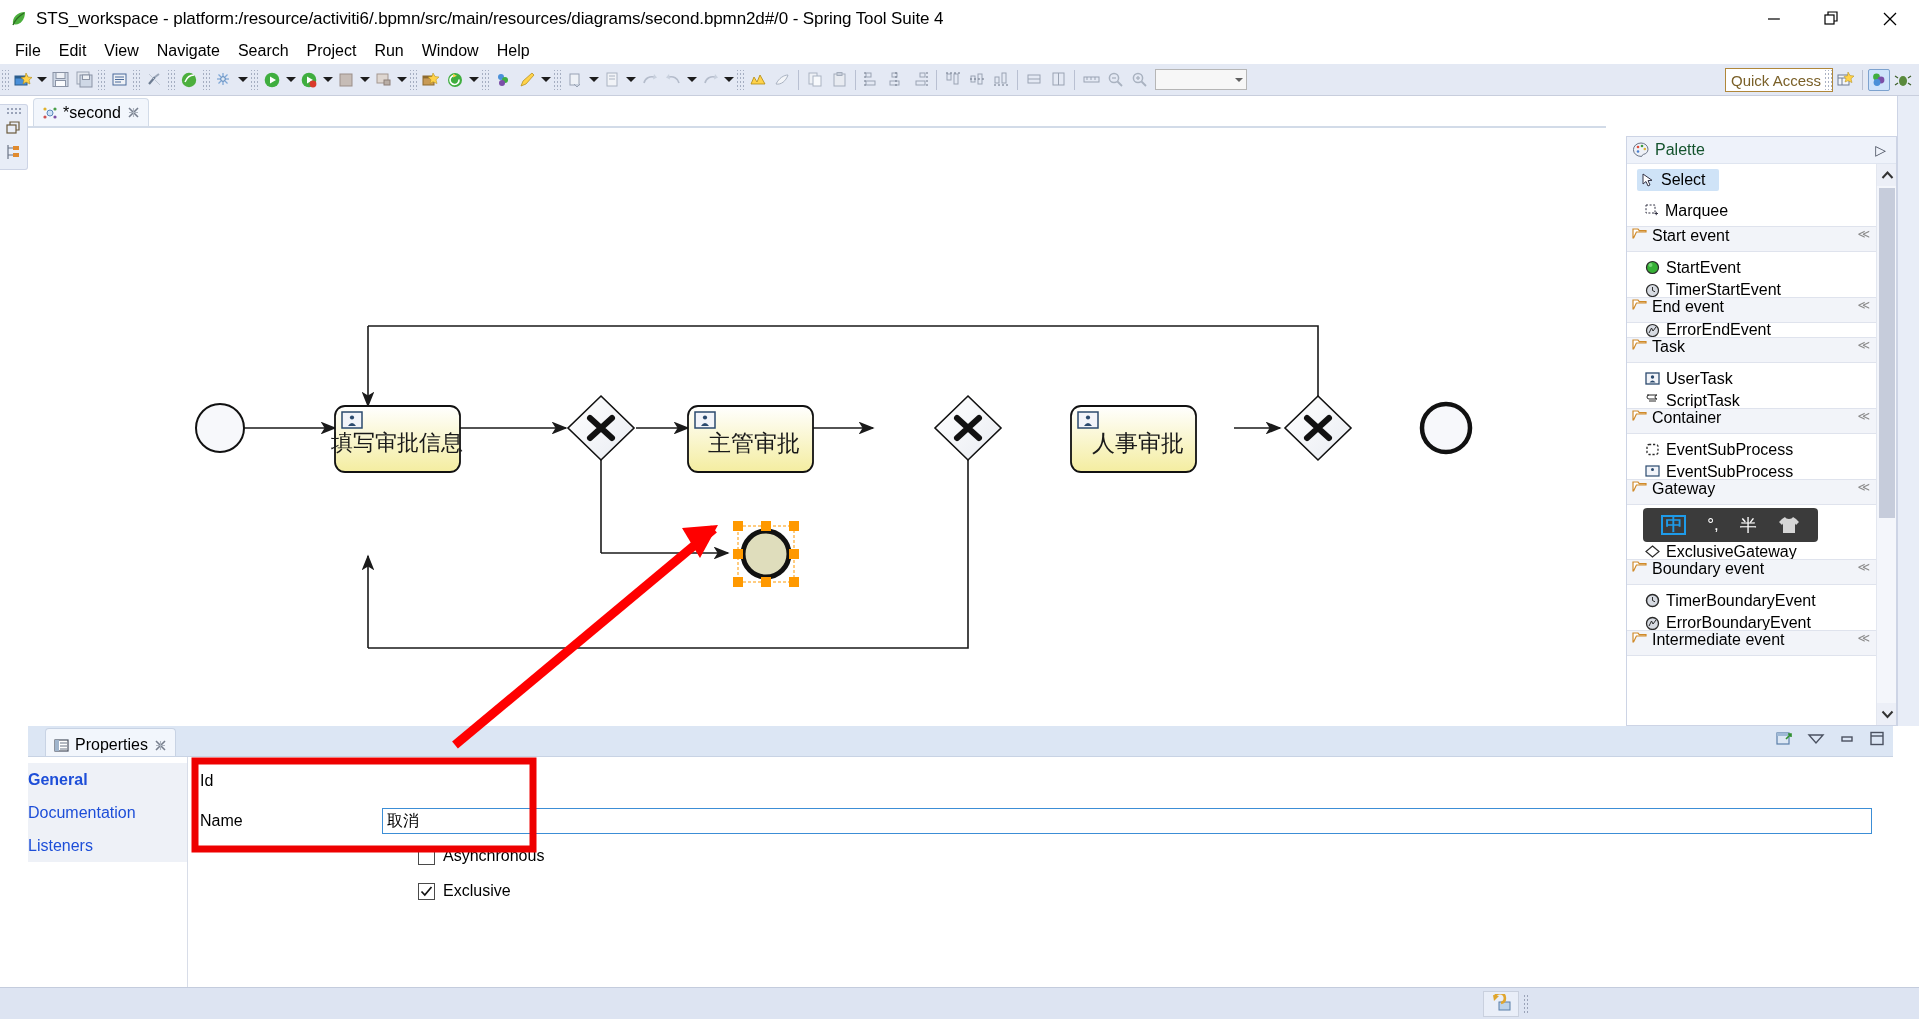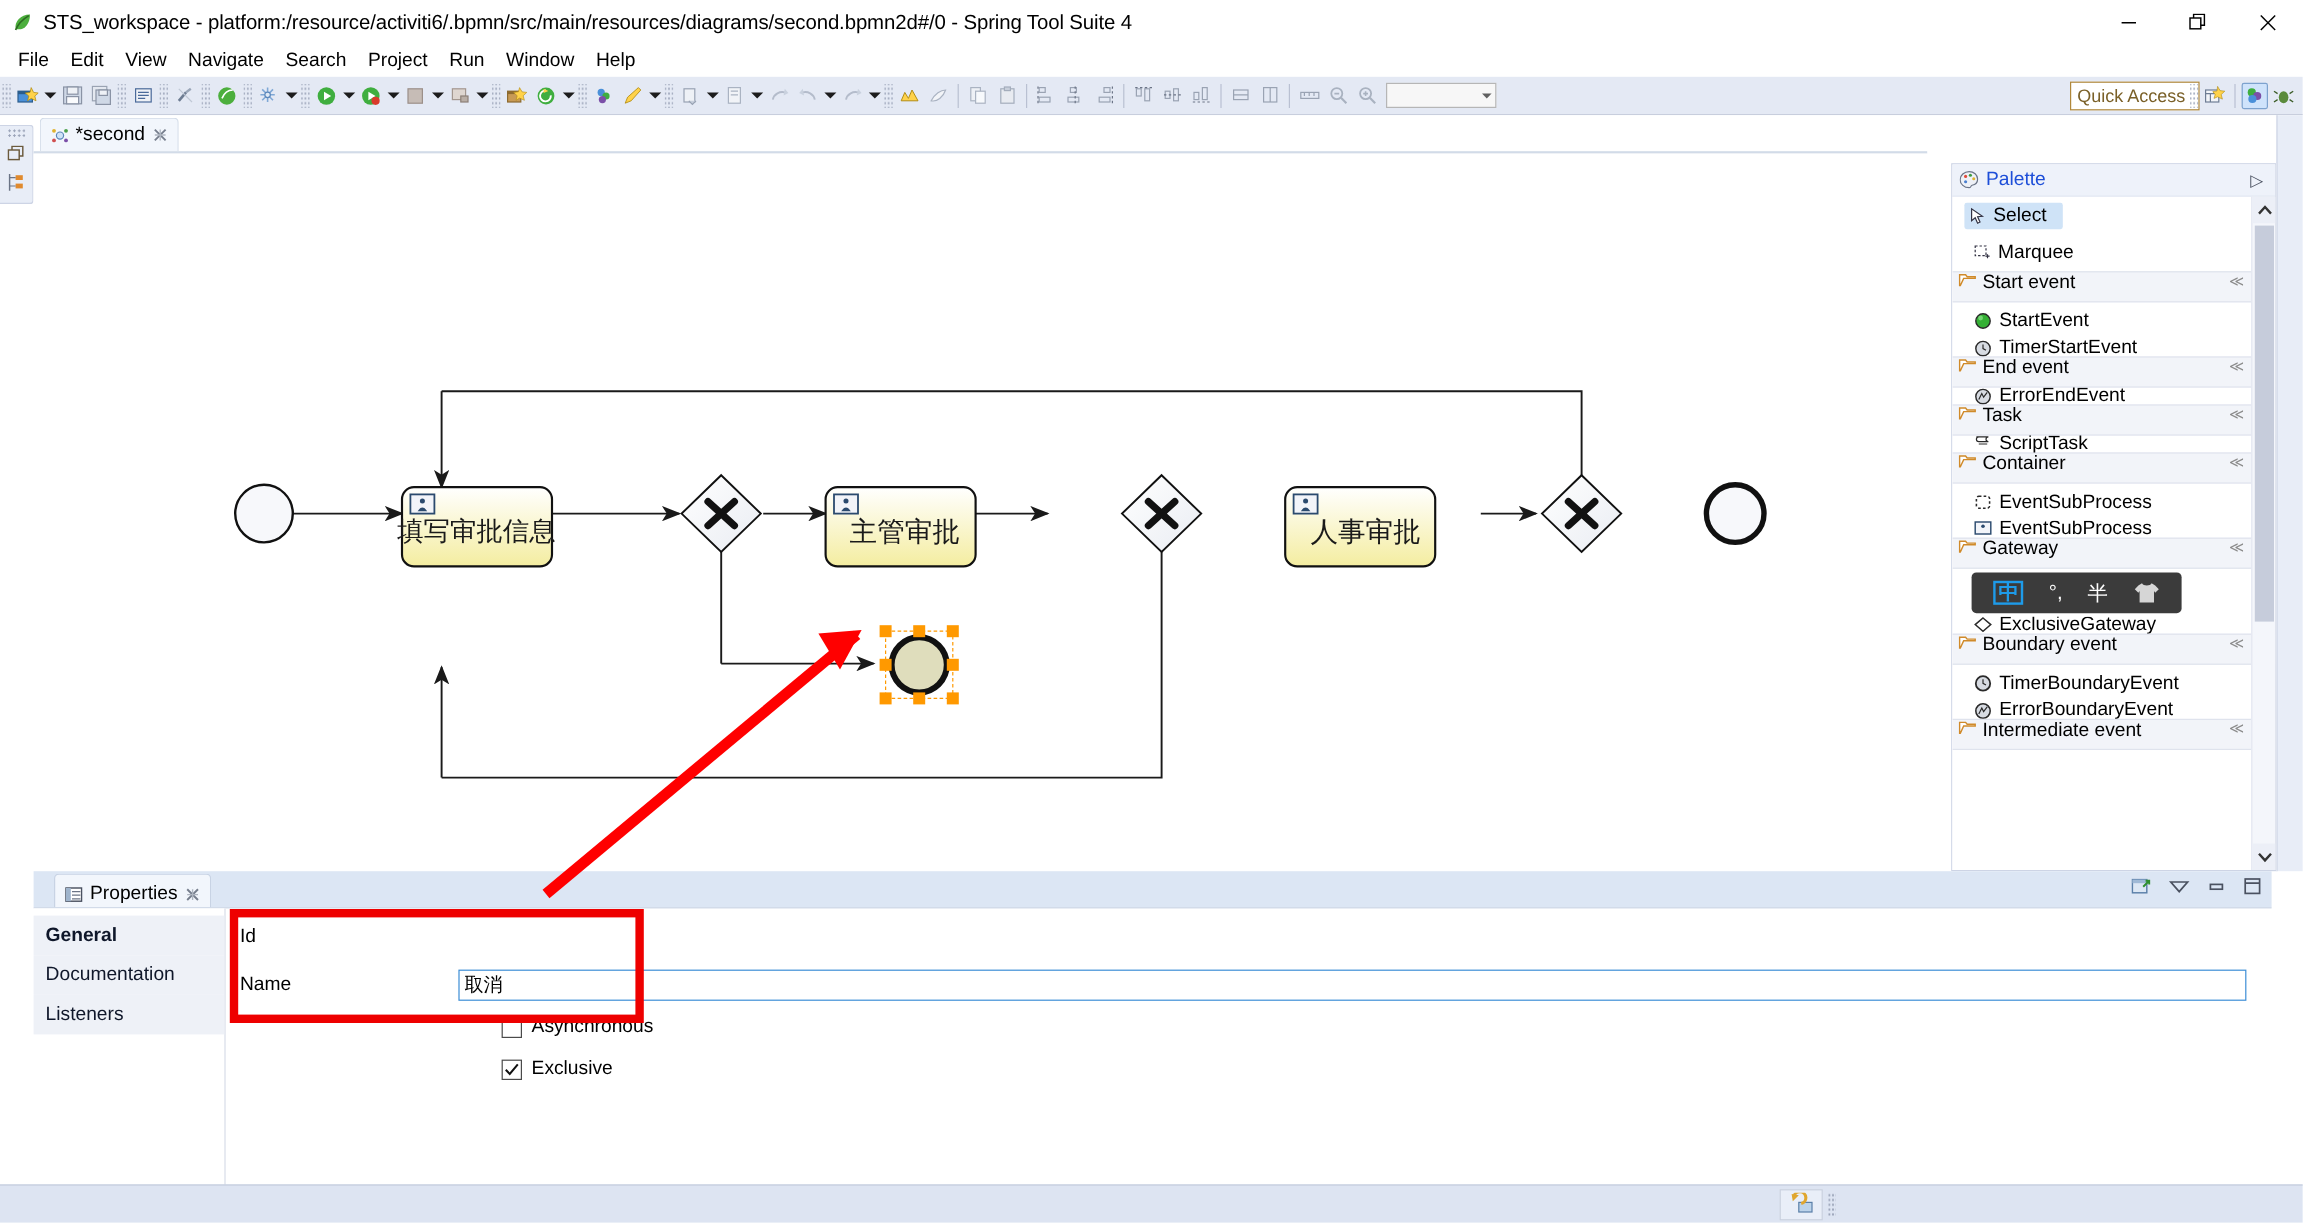--- a/index.html
+++ b/index.html
@@ -146,21 +146,21 @@
 
   
   .palette {
     position: absolute; right: 22px; top: 40px; width: 271px; bottom: 0;
     background: #fff; border: 1px solid #cdd4e5;
   }
   .palette-header {
     height: 27px; background: #eef2fa; border-bottom: 1px solid #dfe5f0;
     display: flex; align-items: center; padding: 0 6px;
   }
-  .palette-title { font-size: 16px; color: #1d4ed8; margin-left: 6px; }
+  .palette-title { font-size: 16px; color: #14532d; margin-left: 6px; }
   .palette-body {
     position: absolute; left: 0; top: 27px; right: 0; bottom: 0;
     overflow: hidden; background: #fff;
   }
   .pal-scroll {
     position: absolute; right: 0; top: 0; width: 20px; bottom: 0;
     background: #f4f6fb; border-left: 1px solid #e3e7f0;
   }
   .pal-scroll-up, .pal-scroll-dn {
     position: absolute; left: 0; width: 20px; height: 22px;
@@ -220,22 +220,22 @@
   .props-body {
     position: absolute; left: 0; top: 30px; width: 1865px; height: 236px;
     background: #fff; border-top: 1px solid #c8d3e4;
     display: flex;
   }
   .props-nav {
     width: 160px; height: 236px; background: #fff; border-right: 1px solid #d8dde8;
     padding-top: 6px;
   }
   .props-nav-item {
-    height: 33px; display: flex; align-items: center; padding-left: 10px;
-    font-size: 16px; color: #0f172a;
+    height: 33px; display: flex; align-items: center; 
+    font-size: 16px; color: #1d4ed8;
   }
   .props-nav-item.active { font-weight: bold; background: #eef1f7; }
   .props-nav-item.inactive { background: #eef1f7; }
   .props-main { position: relative; flex: 1; height: 236px; }
   .prop-row {
     position: absolute; left: 12px; display: flex; align-items: center; height: 28px;
   }
   .prop-label { width: 182px; font-size: 16px; color: #000; }
   .prop-input {
     height: 26px; border: 1px solid #9a9a9a; background: #fff;
@@ -877,20 +877,30 @@
         </div>
 
         <div class="pal-group">
           <span>
             <svg width="16" height="13" viewBox="0 0 16 13">
                 <path d="M1,11 L1,2 L6,2 L7.3,3.6 L14,3.6 L14,5 L4.4,5 L1.6,11 Z" fill="#ffffff" stroke="#d08a2a" stroke-width="1.2"></path>
               </svg>
           </span>
           <span class="pal-group-label">Task</span>
           <span class="pal-group-chev">≪</span>
+        </div>
+        <div class="pal-item">
+          <span>
+            <svg width="15" height="13" viewBox="0 0 15 13">
+                <rect x="1" y="1" width="13" height="11" fill="#f2f4f9" stroke="#2b4a6e" stroke-width="1.3"></rect>
+                <circle cx="7.5" cy="5" r="1.7" fill="#2b4a6e"></circle>
+                <path d="M4.5,10.5 Q7.5,6.5 10.5,10.5 Z" fill="#2b4a6e"></path>
+              </svg>
+          </span>
+          <span class="pal-item-label">UserTask</span>
         </div>
         <div class="pal-item-clip">
           <span>
             <svg width="15" height="13" viewBox="0 0 15 13">
                 <path d="M2,1 h10 a2,2 0 0 0 0,4 h-8 a2,2 0 0 1 0,-4" fill="#fff" stroke="#2a2a2a"></path>
                 <line x1="4" y1="7" x2="11" y2="7" stroke="#2a2a2a"></line>
               </svg>
           </span>
           <span class="pal-item-label" style="line-height:13px;">ScriptTask</span>
         </div>

